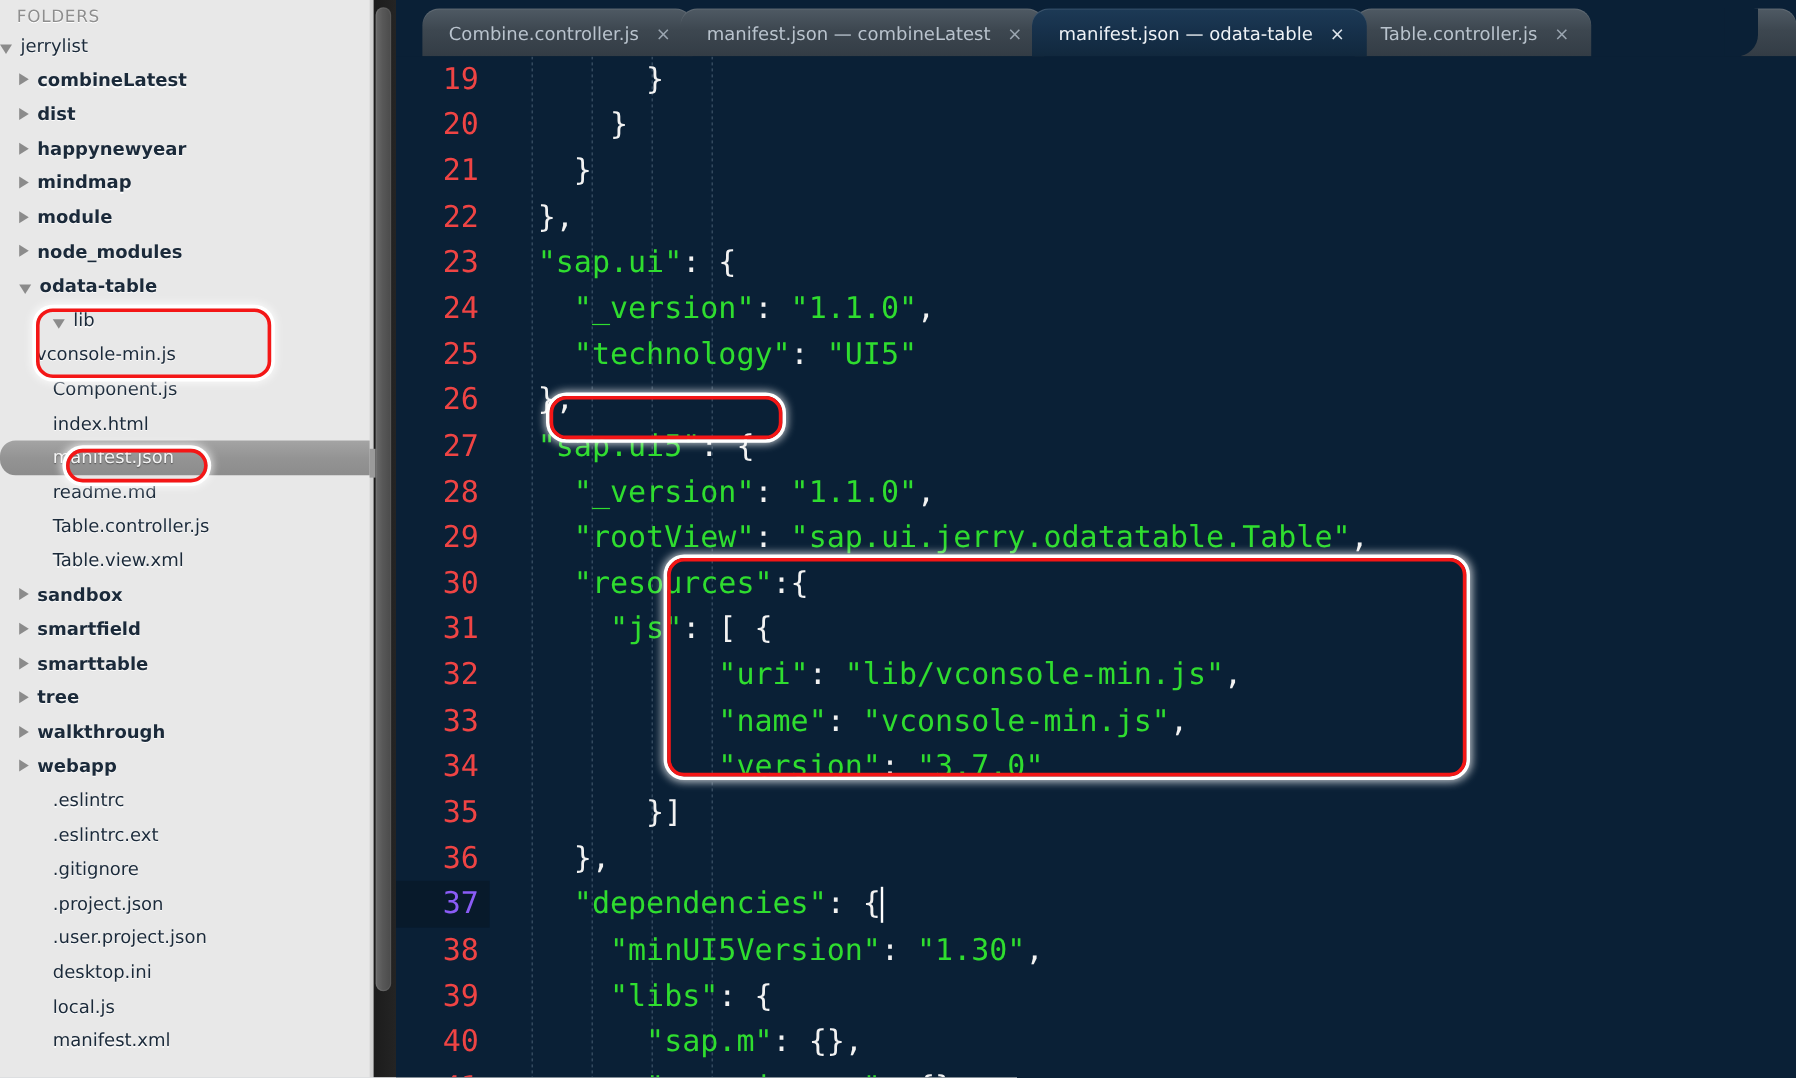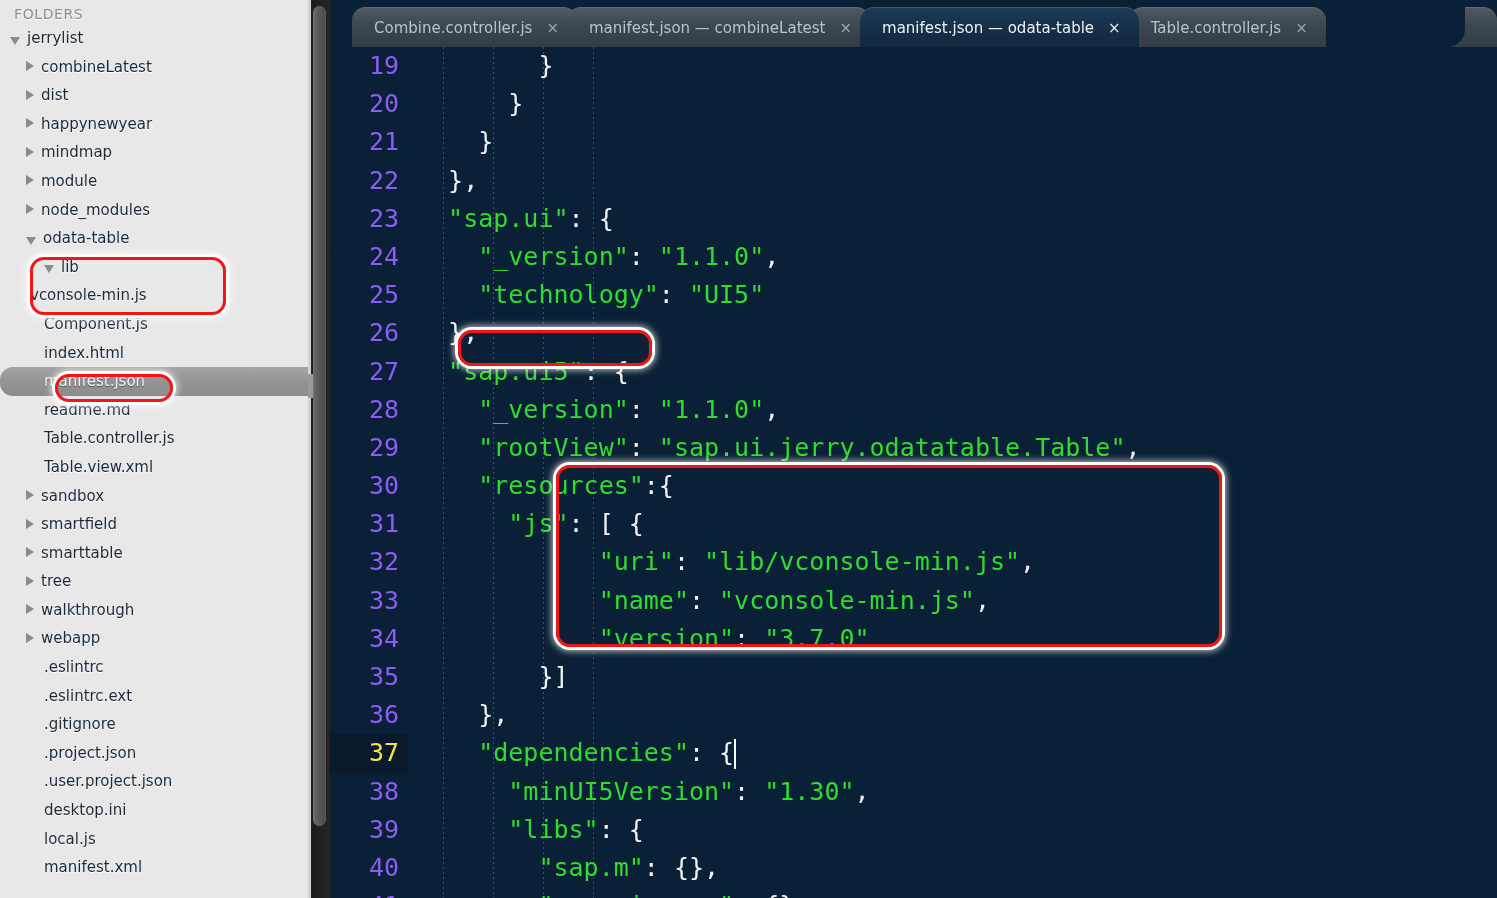--- a/index.html
+++ b/index.html
@@ -83,22 +83,22 @@
     border-right: 5.5px solid transparent;
     top: 2px;
   }
   .tw.none {
     border: none;
     width: 0;
     margin-right: 0;
   }
 
   
-  .lvl0 { padding-left: 10px; }
-  .lvl1 { padding-left: 26px; }
+  .lvl0 { }
+  .lvl1 { padding-left: 16px; font-weight: bold; }
   .lvl2 { padding-left: 44px; text-decoration: underline; }
   .lvl3 { padding-left: 30px; }
 
   
   #sidebar-scroll-track {
     position: absolute;
     top: 0;
     right: 0;
     width: 22px;
     height: 898px;
@@ -212,27 +212,27 @@
   }
   .gutter {
     position: absolute;
     left: 0;
     top: 0;
     width: 78px;
     height: 38.2px;
     text-align: right;
     padding-right: 9px;
     box-sizing: border-box;
-    color: #8b5cf6;
+    color: #ef4444;
     font-size: 25px;
     font-family: "DejaVu Sans Mono", monospace;
   }
   .code-line.active .gutter {
     background: #081a2b;
-    color: #fde047;
+    color: #8b5cf6;
   }
   .code-text {
     position: absolute;
     left: 88px;
     top: 0;
     height: 38.2px;
     color: #f2f2f2;
     font-family: "DejaVu Sans Mono", monospace;
     font-size: 25px;
   }

